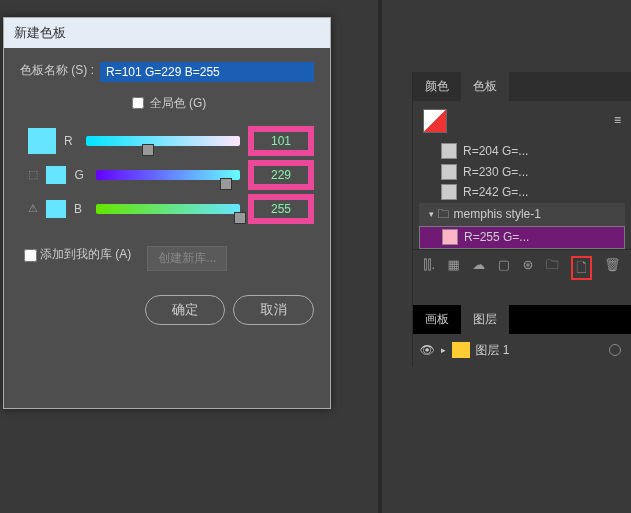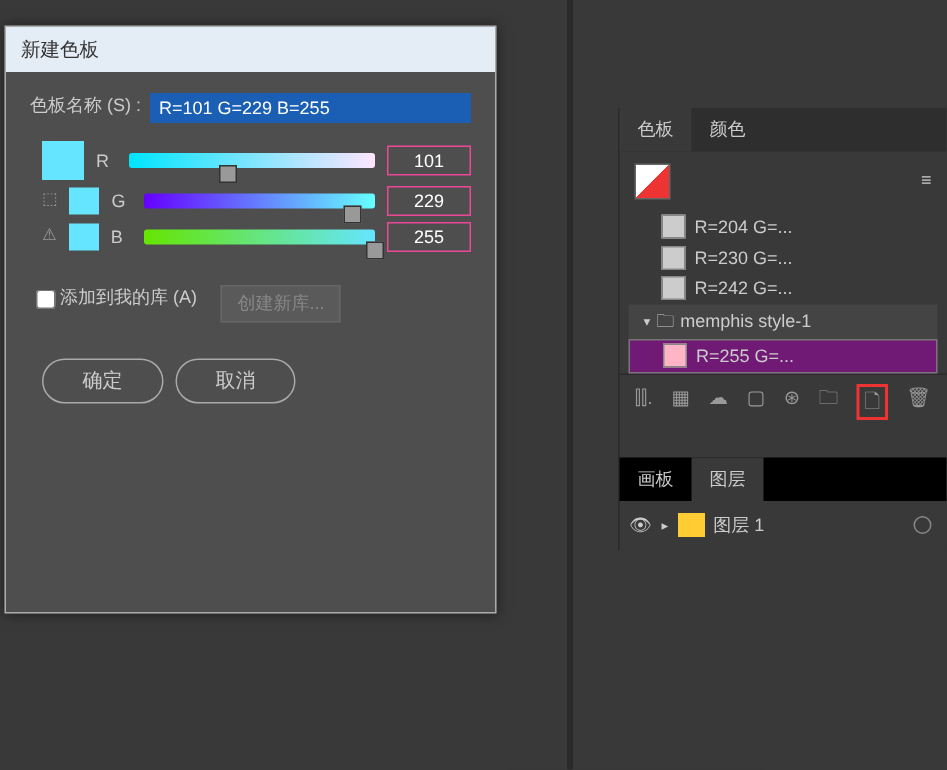--- a/index.html
+++ b/index.html
@@ -19,24 +19,24 @@
 .swatch{width:28px;height:26px;margin-right:8px}
 .swatch.main{background:#65e5ff}
 .swatch.s2,.swatch.s3{background:#65e5ff;width:20px;height:18px}
 .swatch-icons{display:flex;flex-direction:column;align-items:center;margin-right:8px;font-size:11px;color:#999}
 .clab{width:14px;color:#ccc}
 .track{flex:1;height:10px;margin:0 8px;position:relative;border-radius:2px}
 .track.r{background:linear-gradient(to right,#00e5ff,#ffe5ff)}
 .track.g{background:linear-gradient(to right,#6500ff,#65ffff)}
 .track.b{background:linear-gradient(to right,#65e500,#65e5ff)}
 .thumb{position:absolute;top:8px;width:10px;height:10px;background:#999;border:1px solid #333;transform:translateX(-50%)}
-.num{width:46px;background:#4e4e4e;color:#ffffff;border:1px solid #ec4899;padding:2px 4px;text-align:center;font-size:12px}
+.num{width:46px;background:#4e4e4e;color:#86efac;border:6px solid #ec4899;padding:2px 4px;text-align:center;font-size:12px}
 .addrow{display:flex;align-items:flex-start;margin-top:22px}
 .newlib{background:#5a5a5a;color:#888;padding:3px 10px;border:1px solid #666;margin-left:10px}
-.btns{display:flex;margin-top:24px}
+.btns{display:flex;justify-content:flex-end;margin-top:24px}
 .btn{background:transparent;color:#ccc;border:1px solid #aaa;border-radius:16px;padding:5px 26px;margin-left:8px;cursor:pointer}
 .panel{position:absolute;right:0;top:72px;width:218px;background:#393939;border-left:1px solid #2a2a2a}
 .tabs{display:flex;background:#2e2e2e}
 .tab{padding:6px 12px;color:#ccc;cursor:pointer}
 .tab.act{background:#393939}
 .phead{display:flex;justify-content:space-between;padding:8px 10px;align-items:center}
 .pswatch{width:22px;height:22px;background:linear-gradient(135deg,#fff 50%,#e33 50%);border:1px solid #666}
 .menu{color:#ccc;cursor:pointer}
 .list{padding:0 6px}
 .li{display:flex;align-items:flex-start;padding:2px 0}
@@ -61,20 +61,24 @@
 <body>
 
 <div class="vbar"></div>
 
 <div class="dialog">
   <div class="title">新建色板</div>
   <div class="body">
     <div class="row">
       <span class="lab">色板名称 (S) :</span>
       <input class="inp" value="R=101 G=229 B=255" style="">
+    </div>
+    <div class="chk">
+      <input type="checkbox" style="">
+      <span>全局色 (G)</span>
     </div>
     <div class="sliders">
       <div class="srow">
         <div class="swatch main"></div>
         <span class="clab">R</span>
         <div class="track r">
             <div class="thumb" style="left:40%"></div>
           </div>
         <input class="num" value="101" style="">
       </div>
@@ -104,22 +108,22 @@
     </div>
     <div class="btns">
       <button class="btn">确定</button>
       <button class="btn">取消</button>
     </div>
   </div>
 </div>
 
 <div class="panel">
   <div class="tabs">
+    <div class="tab">颜色</div>
     <div class="tab act">色板</div>
-    <div class="tab">颜色</div>
   </div>
   <div class="phead">
     <div class="pswatch"></div>
     <span class="menu">≡</span>
   </div>
   <div class="list">
     <div class="li">
         <div class="sq"></div>
         <span>R=204 G=...</span>
       </div>

